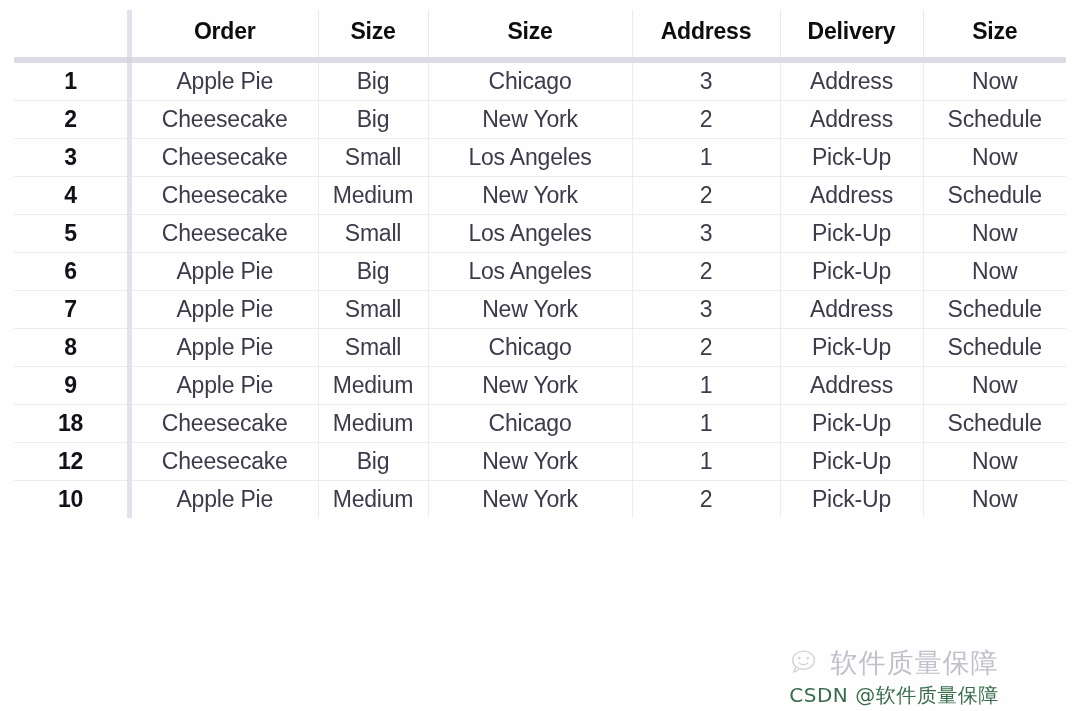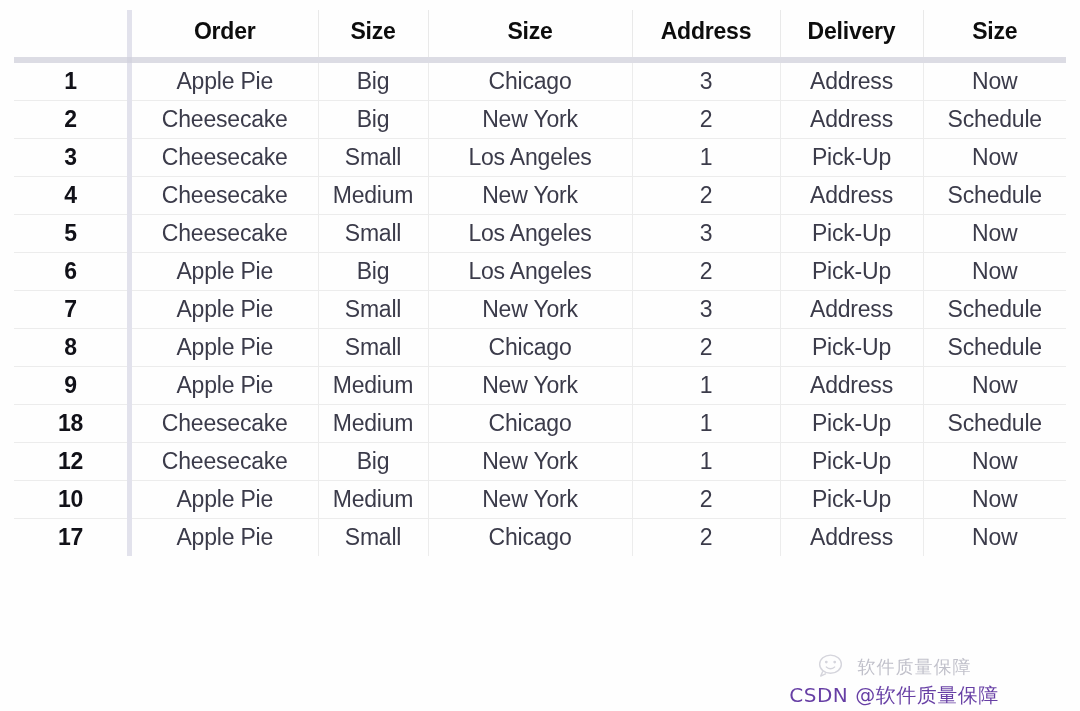--- a/index.html
+++ b/index.html
@@ -111,29 +111,29 @@
     justify-content: center;
     gap: 7px;
     opacity: 0.62;
   }
   .wm-top .wx-badge {
     width: 34px;
     height: 28px;
     flex: none;
   }
   .wm-top .wm-cn {
-    font-size: 18px;
+    font-size: 27px;
     color: #9b9bab;
     letter-spacing: 1px;
     font-family: "DejaVu Sans", sans-serif;
   }
   .wm-bottom {
     margin-top: 1px;
     font-size: 20px;
-    color: #4c1d95;
+    color: #14532d;
     opacity: 0.85;
     letter-spacing: 0.5px;
     font-family: "DejaVu Sans", sans-serif;
     white-space: nowrap;
   }
 </style>
 </head>
 <body>
 
 <div id="sheet">
@@ -282,30 +282,20 @@
         <tr>
           <td class="idx">10</td>
           <td class="gapcell"></td>
           <td>Apple Pie</td>
           <td class="colsep">Medium</td>
           <td class="colsep">New York</td>
           <td class="colsep">2</td>
           <td class="colsep">Pick-Up</td>
           <td class="colsep">Now</td>
         </tr>
-        <tr>
-          <td class="idx">17</td>
-          <td class="gapcell"></td>
-          <td>Apple Pie</td>
-          <td class="colsep">Small</td>
-          <td class="colsep">Chicago</td>
-          <td class="colsep">2</td>
-          <td class="colsep">Address</td>
-          <td class="colsep">Now</td>
-        </tr>
       </tbody>
   </table>
 
   <div class="watermark">
     <div class="wm-top">
       <svg class="wx-badge" viewBox="0 0 48 40">
         <ellipse cx="19" cy="16" rx="15.5" ry="13" fill="none" stroke="#bcbcc8" stroke-width="2"></ellipse>
         <path d="M8 26 L5 33 L12.5 29.5" fill="none" stroke="#bcbcc8" stroke-width="2" stroke-linejoin="round"></path>
         <circle cx="13" cy="13" r="2" fill="#bcbcc8"></circle>
         <circle cx="25" cy="13" r="2" fill="#bcbcc8"></circle>

